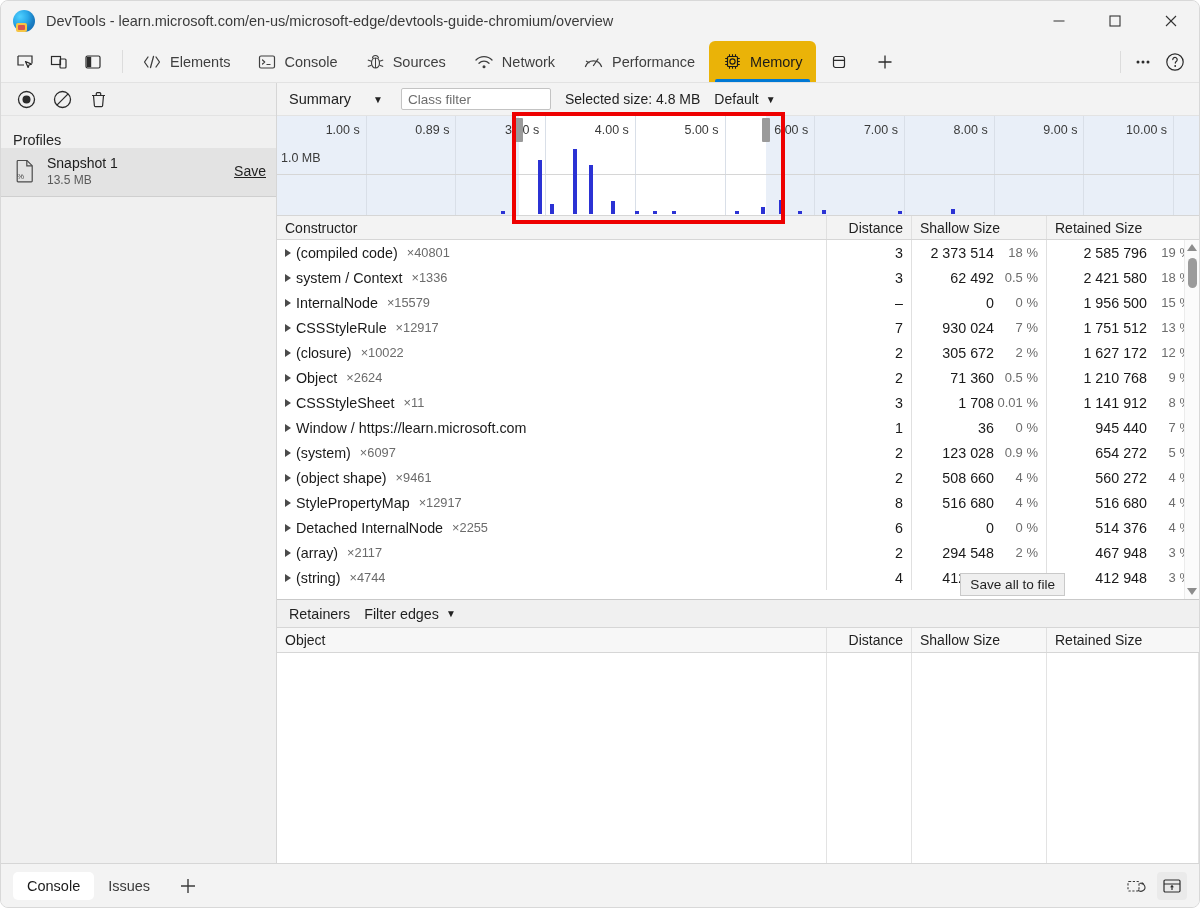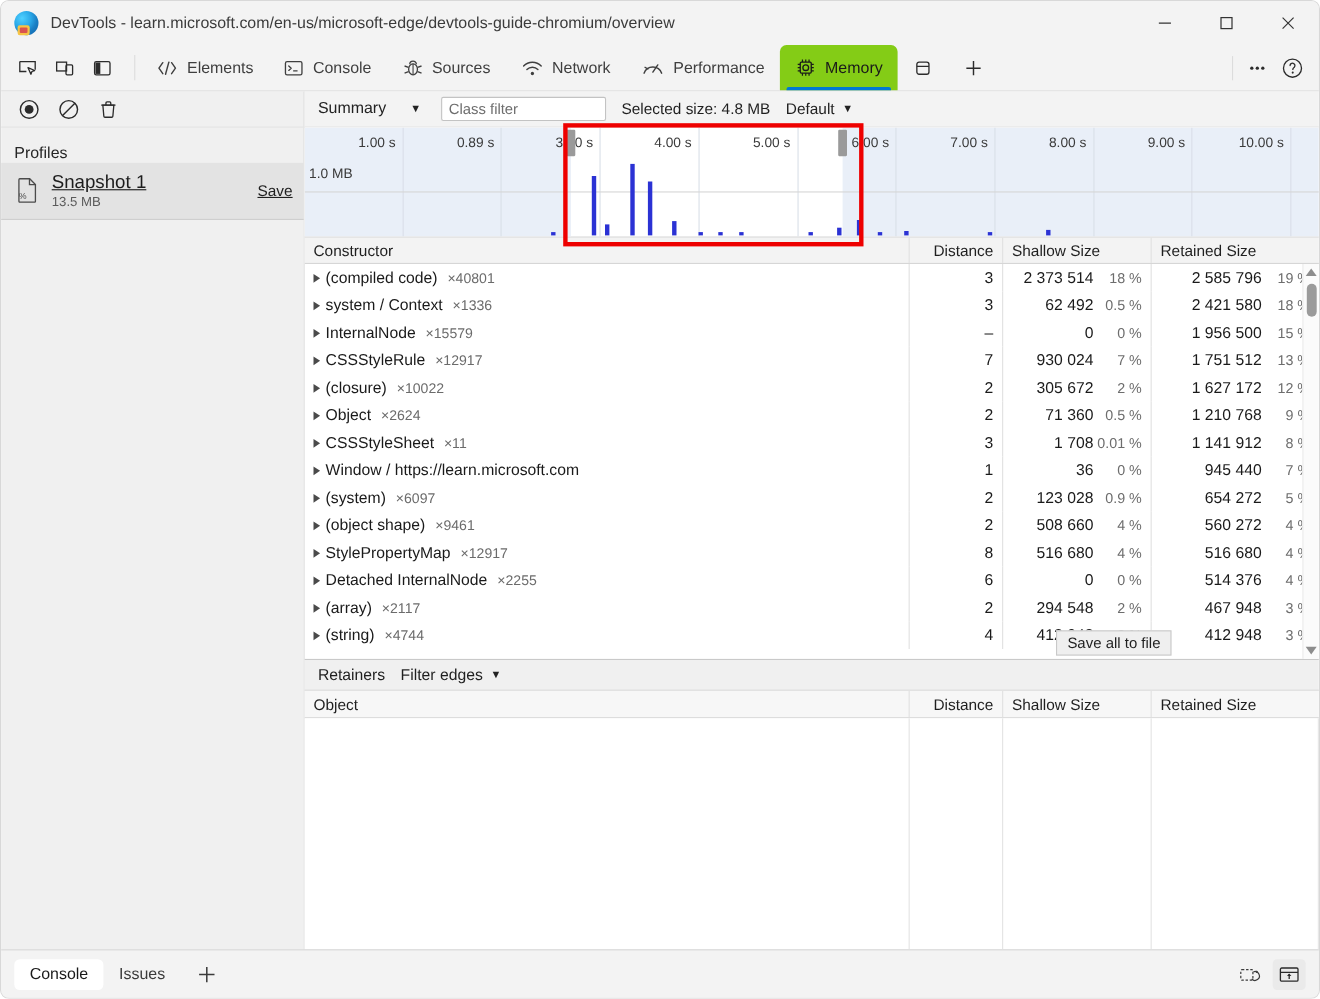--- a/index.html
+++ b/index.html
@@ -74,21 +74,21 @@
   .vdiv { width: 1px; background: #dcdcdc; margin: 9px 5px; }
 
   .tabs { display: flex; align-items: stretch; }
   .tab {
     display: flex; align-items: center; gap: 8px;
     padding: 0 14px; position: relative;
     font-size: 14.5px; color: #3f3f3f;
     border-radius: 6px 6px 0 0;
   }
   .tab .lbl { white-space: nowrap; }
-  .tab.active { background: #84cc16; color: #1a1a1a; }
+  .tab.active { background: #eab308; color: #1a1a1a; }
   .tab.active::after {
     content:""; position:absolute; left:6px; right:6px; bottom:0; height:3px;
     background: var(--accent, #0078d4); border-radius: 2px 2px 0 0;
   }
 
   .tabstrip-right {
     margin-left: auto; display: flex; align-items: center; padding-right: 8px;
   }
   .tabstrip-right .vdiv2 { width:1px; background:#dcdcdc; height:22px; margin: 0 6px; }
 
@@ -119,21 +119,21 @@
     border-bottom: 1px solid #cfcfcf;
   }
   .snap-item {
     display: flex; align-items: center; gap: 10px;
     padding: 7px 10px 8px 12px;
     background: #e3e3e3;
     border-bottom: 1px solid #cfcfcf;
     position: relative;
   }
   .snap-meta { display:flex; flex-direction:column; line-height:1.25; }
-  .snap-name { font-size: 17px; color: #1c1c1c; text-decoration: underline; }
+  .snap-name { font-size: 14px; color: #1c1c1c; }
   .snap-size { font-size: 12px; color: #5a5a5a; }
   .snap-save {
     margin-left: auto; font-size: 14px; color: #1f1f1f;
     text-decoration: underline;
   }
   .left-rest { flex:1 1 auto; background:#f0f0f0; }
 
   
   .right-panel { flex: 1 1 auto; min-width:0; display:flex; flex-direction:column; background:#fff; }
 

